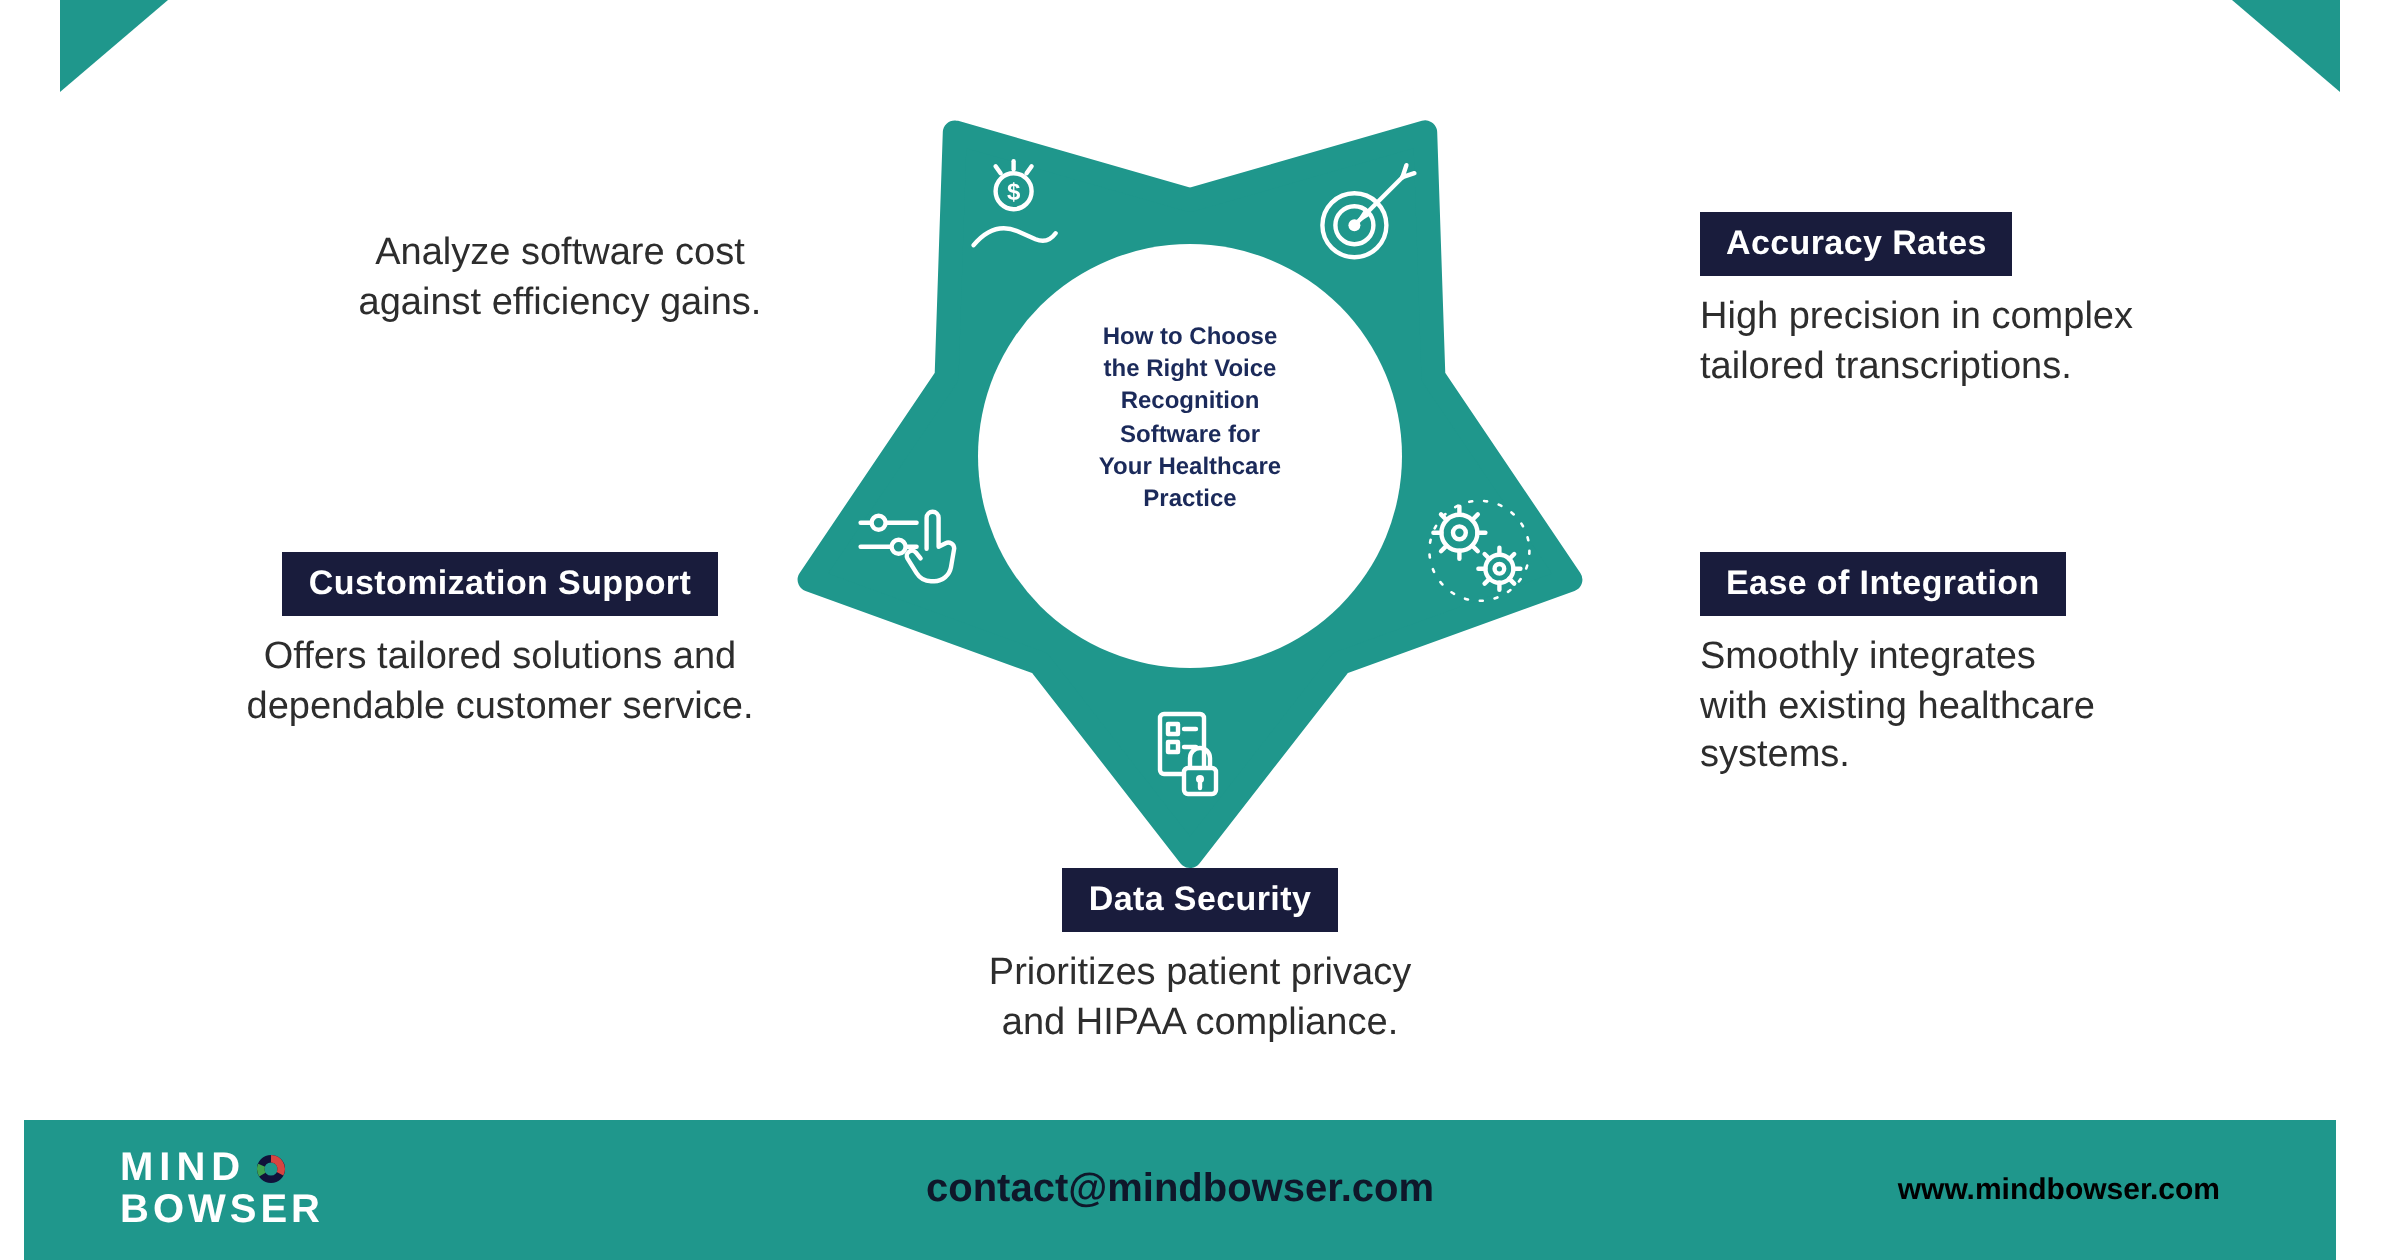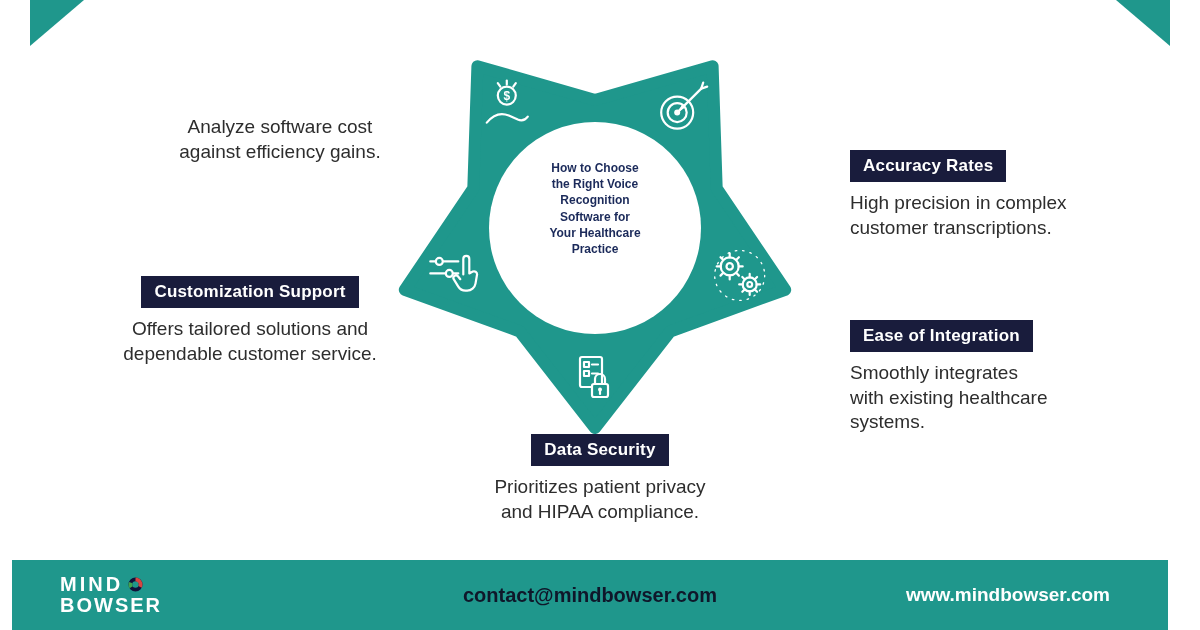--- a/index.html
+++ b/index.html
@@ -6,21 +6,21 @@
   .canvas{
     position:relative;width:1200px;height:630px;background:#ffffff;overflow:hidden;
     font-family:"Liberation Sans", sans-serif;
   }
   .corner{position:absolute;top:0;width:54px;height:46px;background:var(--teal,#1f978c);}
   .corner.left{left:30px;clip-path:polygon(0 0,100% 0,0 100%);}
   .corner.right{right:30px;clip-path:polygon(0 0,100% 0,100% 100%);}
 
   .panel{position:absolute;}
   .panel.center-text{text-align:center;}
-  .panel.left-text{text-align:left;margin-top:44px;}
+  .panel.left-text{text-align:left;}
   .badge{
     display:inline-block;background:var(--navy,#191c3c);color:#ffffff;
     font-weight:bold;font-size:17px;padding:6px 13px;letter-spacing:.2px;
   }
   .desc{
     margin-top:9px;font-size:19px;color:var(--text,#2d2d2d);
     line-height:1.3;white-space:pre-line;
   }
 
   .flower{position:absolute;left:385px;top:18px;}
@@ -34,21 +34,21 @@
   .brand{position:absolute;left:48px;top:50%;transform:translateY(-50%);color:#fff;font-weight:bold;line-height:1.05;}
   .brand-top{font-size:20px;letter-spacing:3px;display:flex;align-items:center;}
   .brand-bottom{font-size:20px;letter-spacing:2px;}
   .brand-mark{margin-left:5px;}
   .footer-email{
     position:absolute;left:50%;top:50%;transform:translate(-50%,-50%);
     color:#0f172a;font-weight:bold;font-size:20px;
   }
   .footer-site{
     position:absolute;right:58px;top:50%;transform:translateY(-50%);
-    color:#ffffff;font-weight:bold;font-size:19px;
+    color:#000000;font-weight:bold;font-size:15px;
   }
 </style>
 </head>
 <body>
 
 <div class="canvas">
 
   <div class="corner left"></div>
   <div class="corner right"></div>
 
@@ -59,21 +59,21 @@
 
   <div class="panel center-text" style="left:105px;top:276px;width:290px">
     <div class="badge">Customization Support</div>
     <div class="desc">Offers tailored solutions and
 dependable customer service.</div>
   </div>
 
   <div class="panel left-text" style="left:850px;top:106px;width:280px">
     <div class="badge">Accuracy Rates</div>
     <div class="desc">High precision in complex
-customer transcriptions.</div>
+tailored transcriptions.</div>
   </div>
 
   <div class="panel left-text" style="left:850px;top:276px;width:260px">
     <div class="badge">Ease of Integration</div>
     <div class="desc">Smoothly integrates
 with existing healthcare
 systems.</div>
   </div>
 
   <div class="panel center-text" style="left:450px;top:434px;width:300px">

